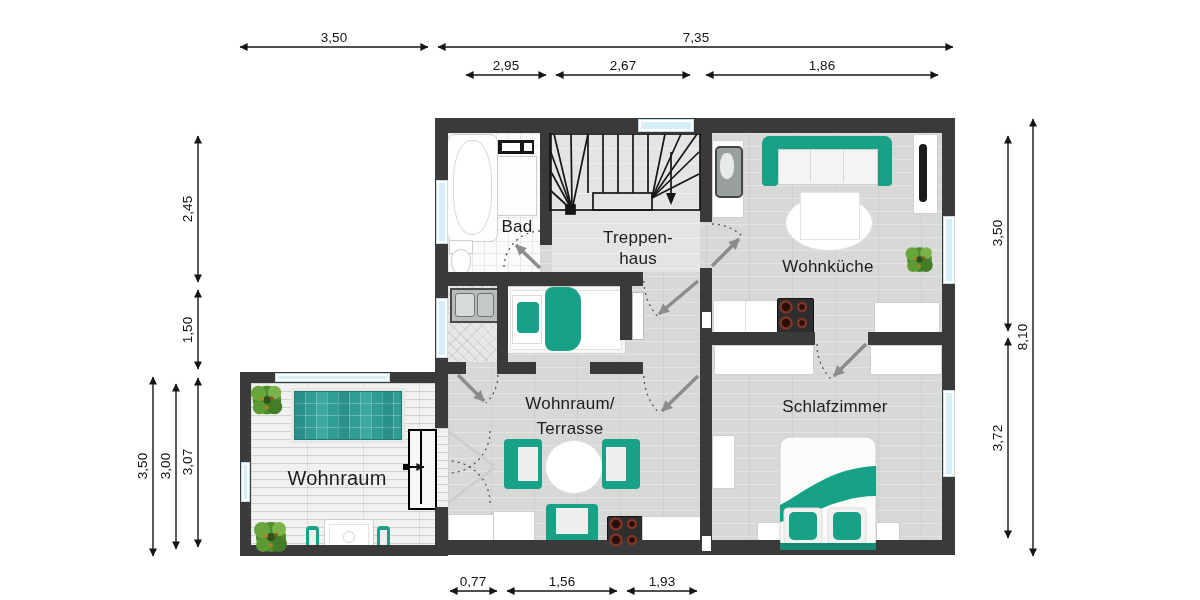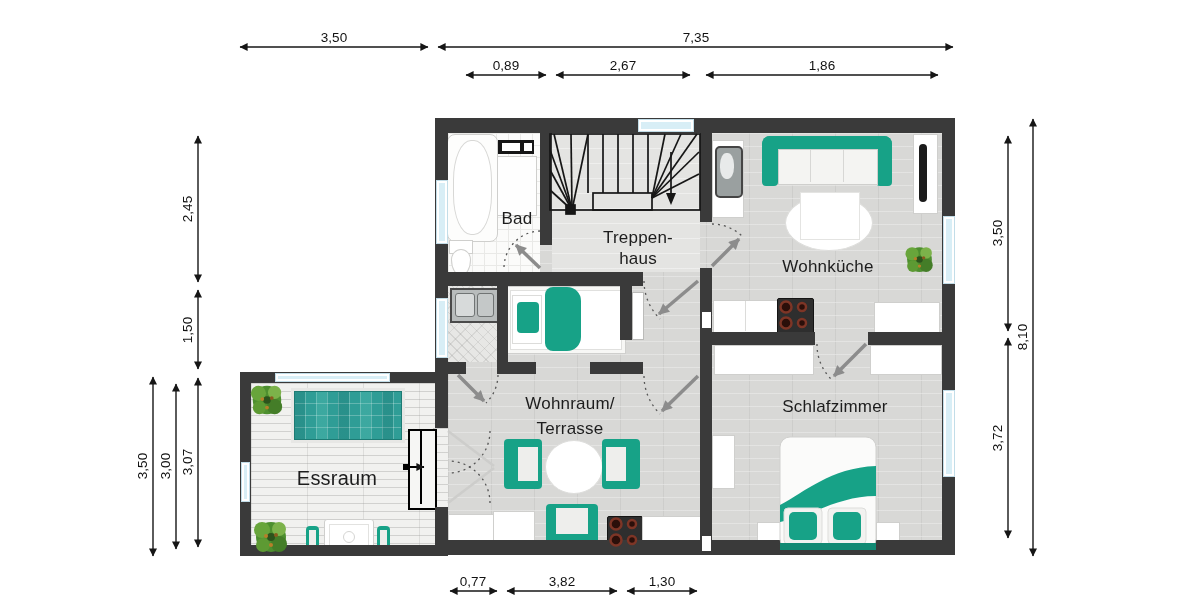--- a/index.html
+++ b/index.html
@@ -151,28 +151,28 @@
   <div class="win" style="left:638px;top:119px;width:56px;height:13px;"></div>
   <div class="win" style="left:436px;top:180px;width:12px;height:64px;"></div>
   <div class="win" style="left:436px;top:298px;width:12px;height:60px;"></div>
   <div class="win" style="left:943px;top:216px;width:12px;height:68px;"></div>
   <div class="win" style="left:943px;top:390px;width:12px;height:87px;"></div>
   <div class="win" style="left:275px;top:373px;width:115px;height:9px;"></div>
   <div class="win" style="left:241px;top:462px;width:9px;height:40px;"></div>
   <div class="vent" style="left:702px;top:312px;width:9px;height:16px;"></div>
   <div class="vent" style="left:702px;top:536px;width:9px;height:15px;"></div>
 
-  <div class="room-label" style="left:517px;top:219px;">Bad</div>
+  <div class="room-label" style="left:517px;top:227px;">Bad</div>
   <div class="room-label" style="left:638px;top:238px;">Treppen-</div>
   <div class="room-label" style="left:638px;top:259px;">haus</div>
   <div class="room-label" style="left:828px;top:267px;">Wohnküche</div>
   <div class="room-label" style="left:570px;top:404px;">Wohnraum/</div>
   <div class="room-label" style="left:570px;top:429px;">Terrasse</div>
   <div class="room-label" style="left:835px;top:407px;">Schlafzimmer</div>
-  <div class="room-label big" style="left:337px;top:478px;">Essraum</div>
+  <div class="room-label big" style="left:337px;top:478px;">Wohnraum</div>
 
   <svg id="linework" width="1200" height="600" viewBox="0 0 1200 600">
     <defs>
       <marker id="ah" viewBox="0 0 10 10" refX="9.5" refY="5" markerWidth="9" markerHeight="8" markerUnits="userSpaceOnUse" orient="auto-start-reverse">
         <path d="M0,0 L10,5 L0,10 z" fill="#161616"></path>
       </marker>
       <marker id="ahg" viewBox="0 0 10 10" refX="9" refY="5" markerWidth="12" markerHeight="11" markerUnits="userSpaceOnUse" orient="auto-start-reverse">
         <path d="M0,0 L10,5 L0,10 z" fill="#8c8c8c"></path>
       </marker>
       <symbol id="plantsym" viewBox="0 0 40 40">
@@ -283,28 +283,28 @@
         <line x1="1033" y1="119" x2="1033" y2="556" marker-start="url(#ah)" marker-end="url(#ah)"></line>
         <line x1="450" y1="591" x2="497" y2="591" marker-start="url(#ah)" marker-end="url(#ah)"></line>
         <line x1="507" y1="591" x2="617" y2="591" marker-start="url(#ah)" marker-end="url(#ah)"></line>
         <line x1="627" y1="591" x2="697" y2="591" marker-start="url(#ah)" marker-end="url(#ah)"></line>
       </g>
   </svg>
 
   <div id="dimlabels">
       <div class="dim-label" style="left: 334px; top: 37px;">3,50</div>
       <div class="dim-label" style="left: 696px; top: 37px;">7,35</div>
-      <div class="dim-label" style="left: 506px; top: 65px;">0,89</div>
+      <div class="dim-label" style="left: 506px; top: 65px;">2,95</div>
       <div class="dim-label" style="left: 623px; top: 65px;">2,67</div>
       <div class="dim-label" style="left: 822px; top: 65px;">1,86</div>
       <div class="dim-label v" style="left: 187px; top: 209px;">2,45</div>
       <div class="dim-label v" style="left: 187px; top: 330px;">1,50</div>
       <div class="dim-label v" style="left: 187px; top: 462px;">3,07</div>
       <div class="dim-label v" style="left: 165px; top: 466px;">3,00</div>
       <div class="dim-label v" style="left: 142px; top: 466px;">3,50</div>
       <div class="dim-label v" style="left: 997px; top: 233px;">3,50</div>
       <div class="dim-label v" style="left: 997px; top: 438px;">3,72</div>
       <div class="dim-label v" style="left: 1022px; top: 337px;">8,10</div>
       <div class="dim-label" style="left: 473px; top: 581px;">0,77</div>
-      <div class="dim-label" style="left: 562px; top: 581px;">3,82</div>
-      <div class="dim-label" style="left: 662px; top: 581px;">1,30</div>
+      <div class="dim-label" style="left: 562px; top: 581px;">1,56</div>
+      <div class="dim-label" style="left: 662px; top: 581px;">1,93</div>
     </div>
 </div>
 
 </body></html>

